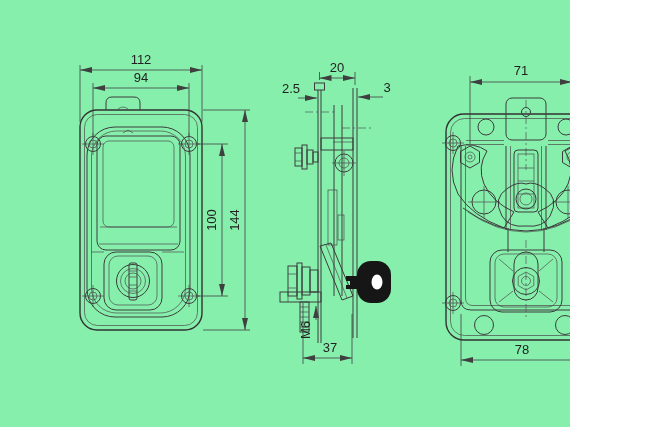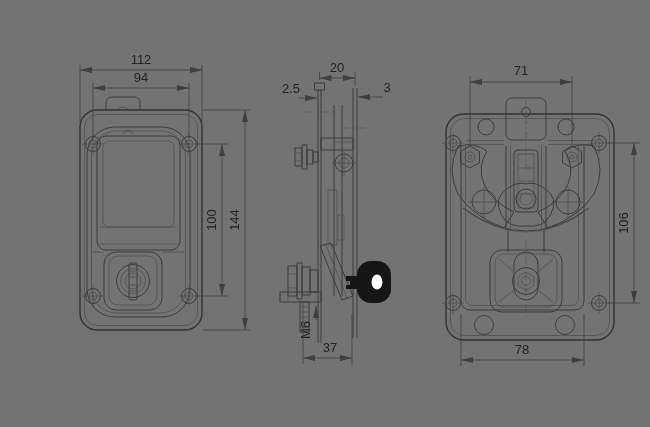--- a/index.html
+++ b/index.html
@@ -1,16 +1,16 @@
 <!DOCTYPE html>
 <html><head>
 <meta charset="utf-8">
 <style>
   html,body{margin:0;padding:0;background:#ffffff;}
-  #canvas{position:relative;width:650px;height:427px;background:#737373;overflow:hidden;
+  #canvas{position:relative;width:570px;height:427px;background:#86efac;overflow:hidden;
           font-family:"Liberation Sans","DejaVu Sans",sans-serif;}
   svg{display:block;}
   svg text{font-family:"Liberation Sans","DejaVu Sans",sans-serif;font-size:13px;fill:#222;}
   .draw{stroke:#3c3c3c;fill:none;stroke-width:1;}
   .thick{stroke:#333;fill:none;stroke-width:1.4;}
   .thin{stroke:#4a4a4a;fill:none;stroke-width:.7;}
   .dim{stroke:#3f3f3f;fill:none;stroke-width:.8;}
   .cl{stroke:#555;fill:none;stroke-width:.7;stroke-dasharray:8 3 2 3;}
   .keyfill{fill:#161616;stroke:none;}
 </style>

